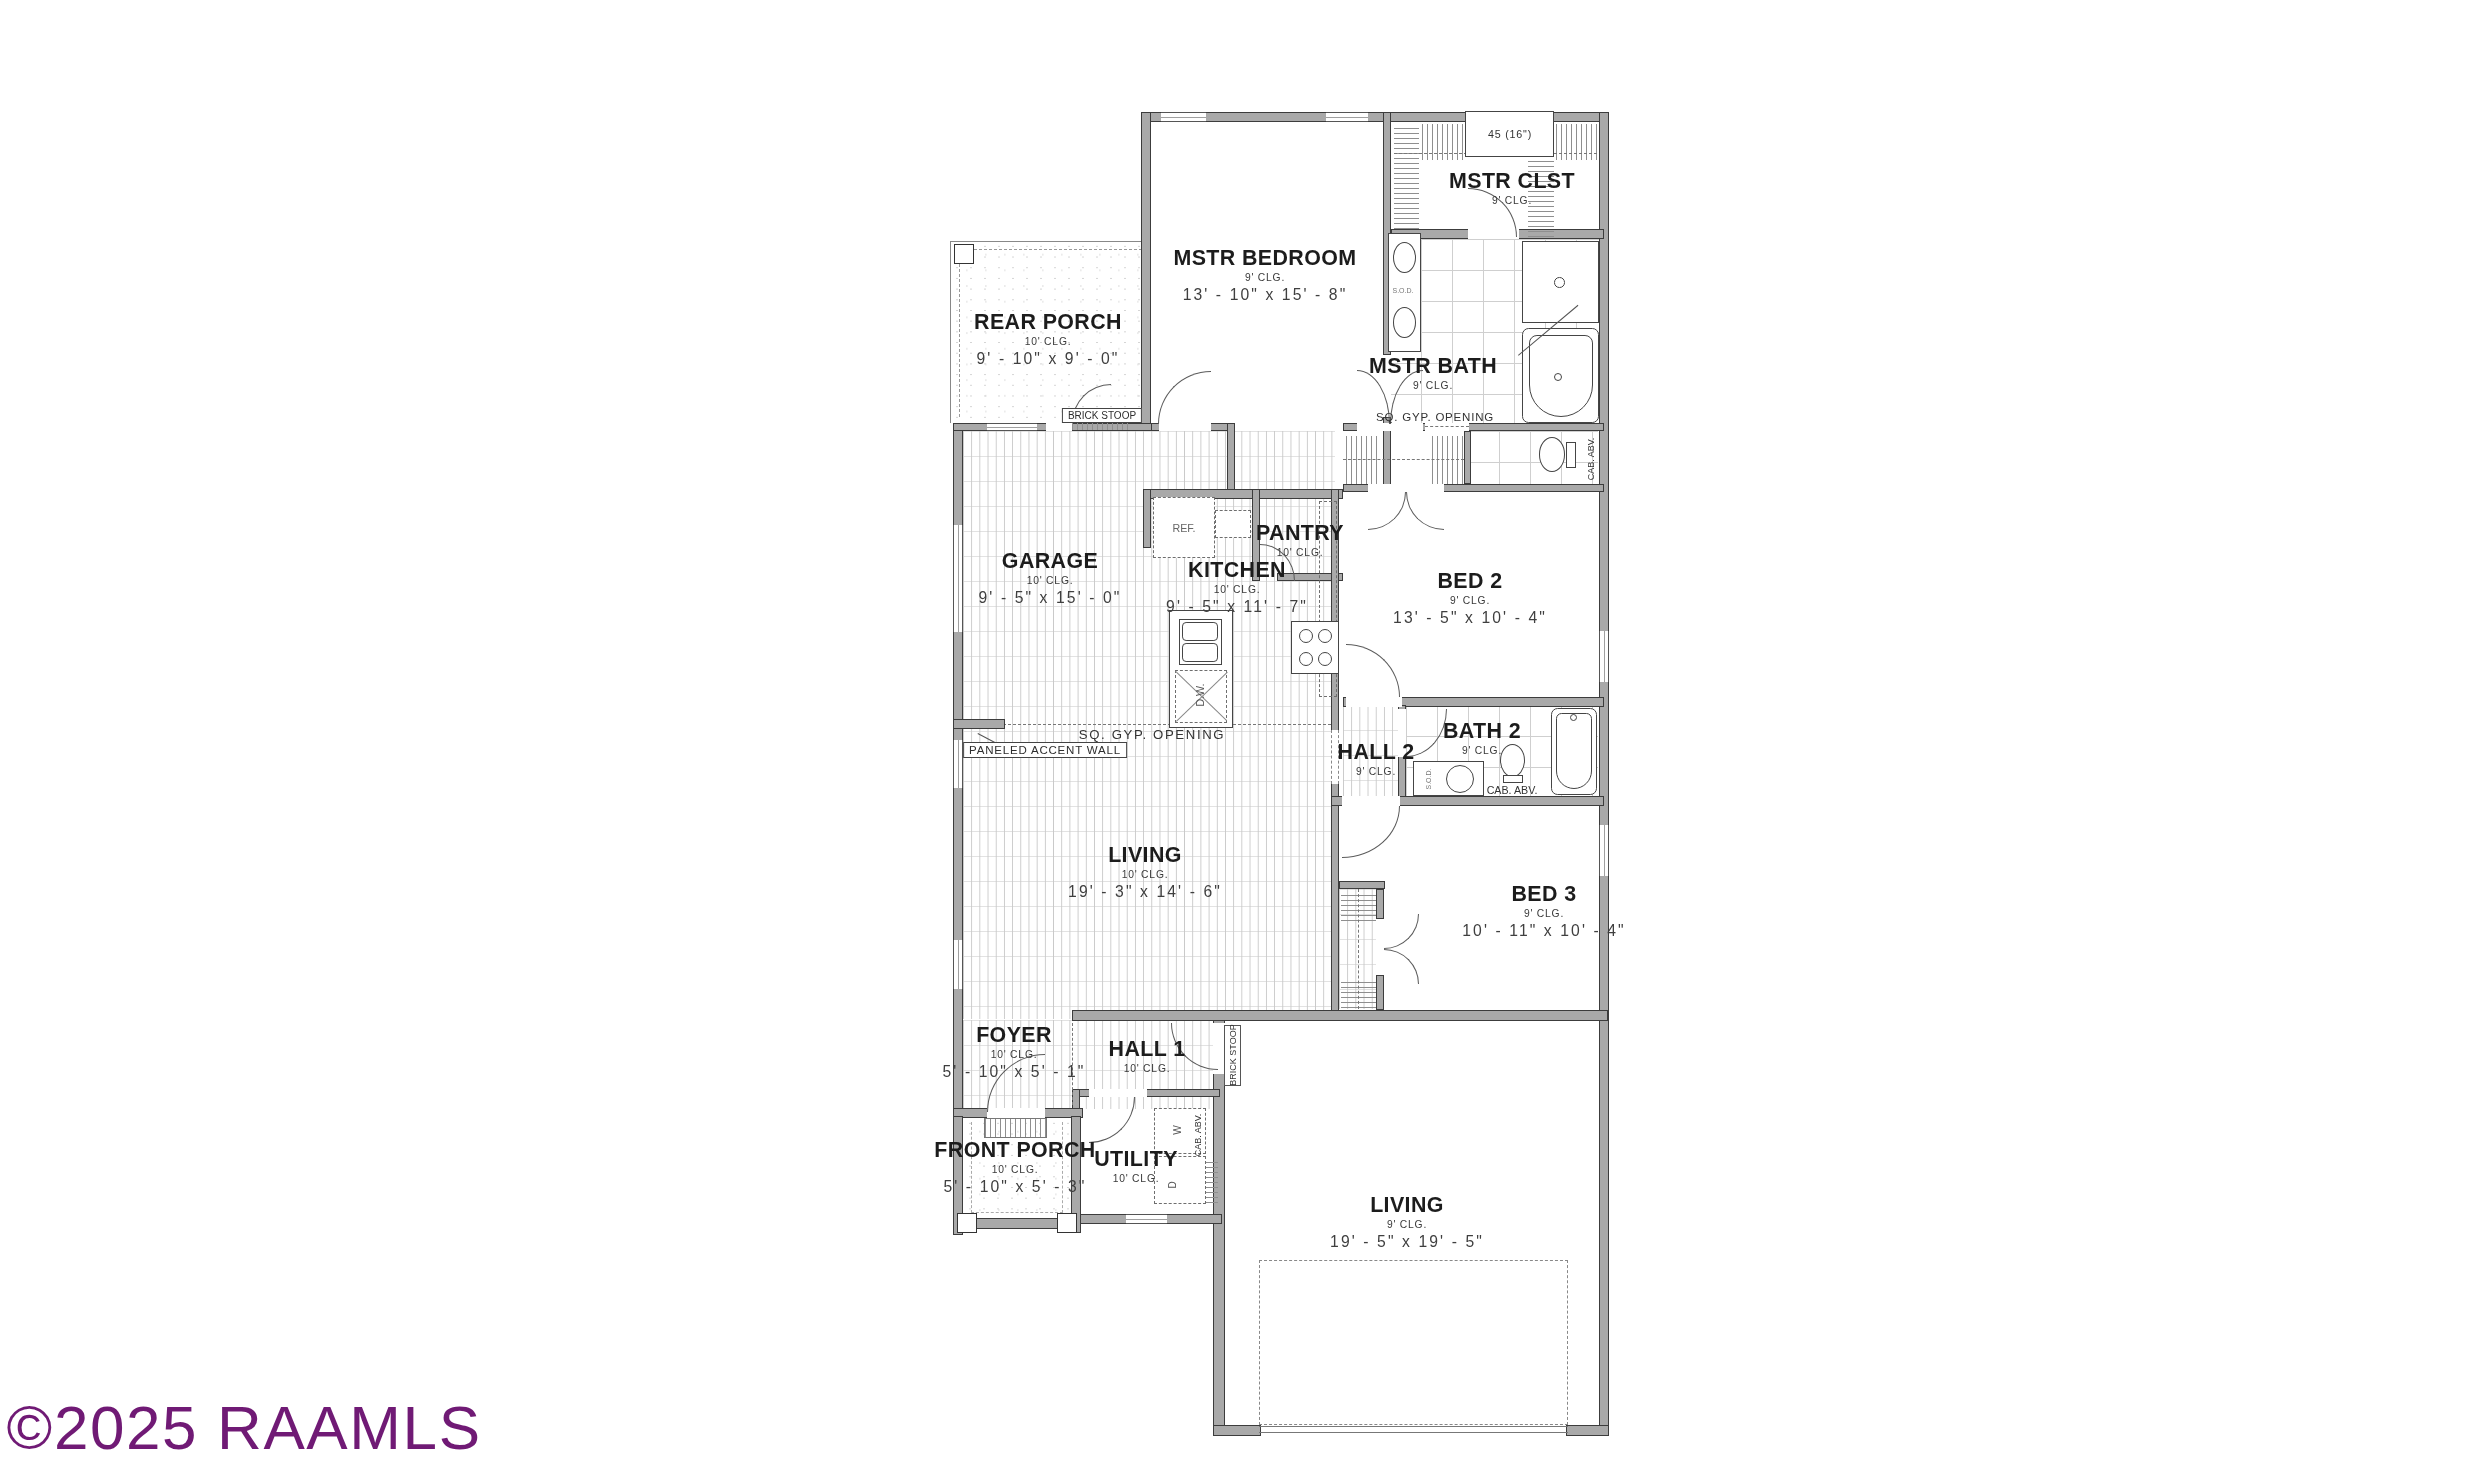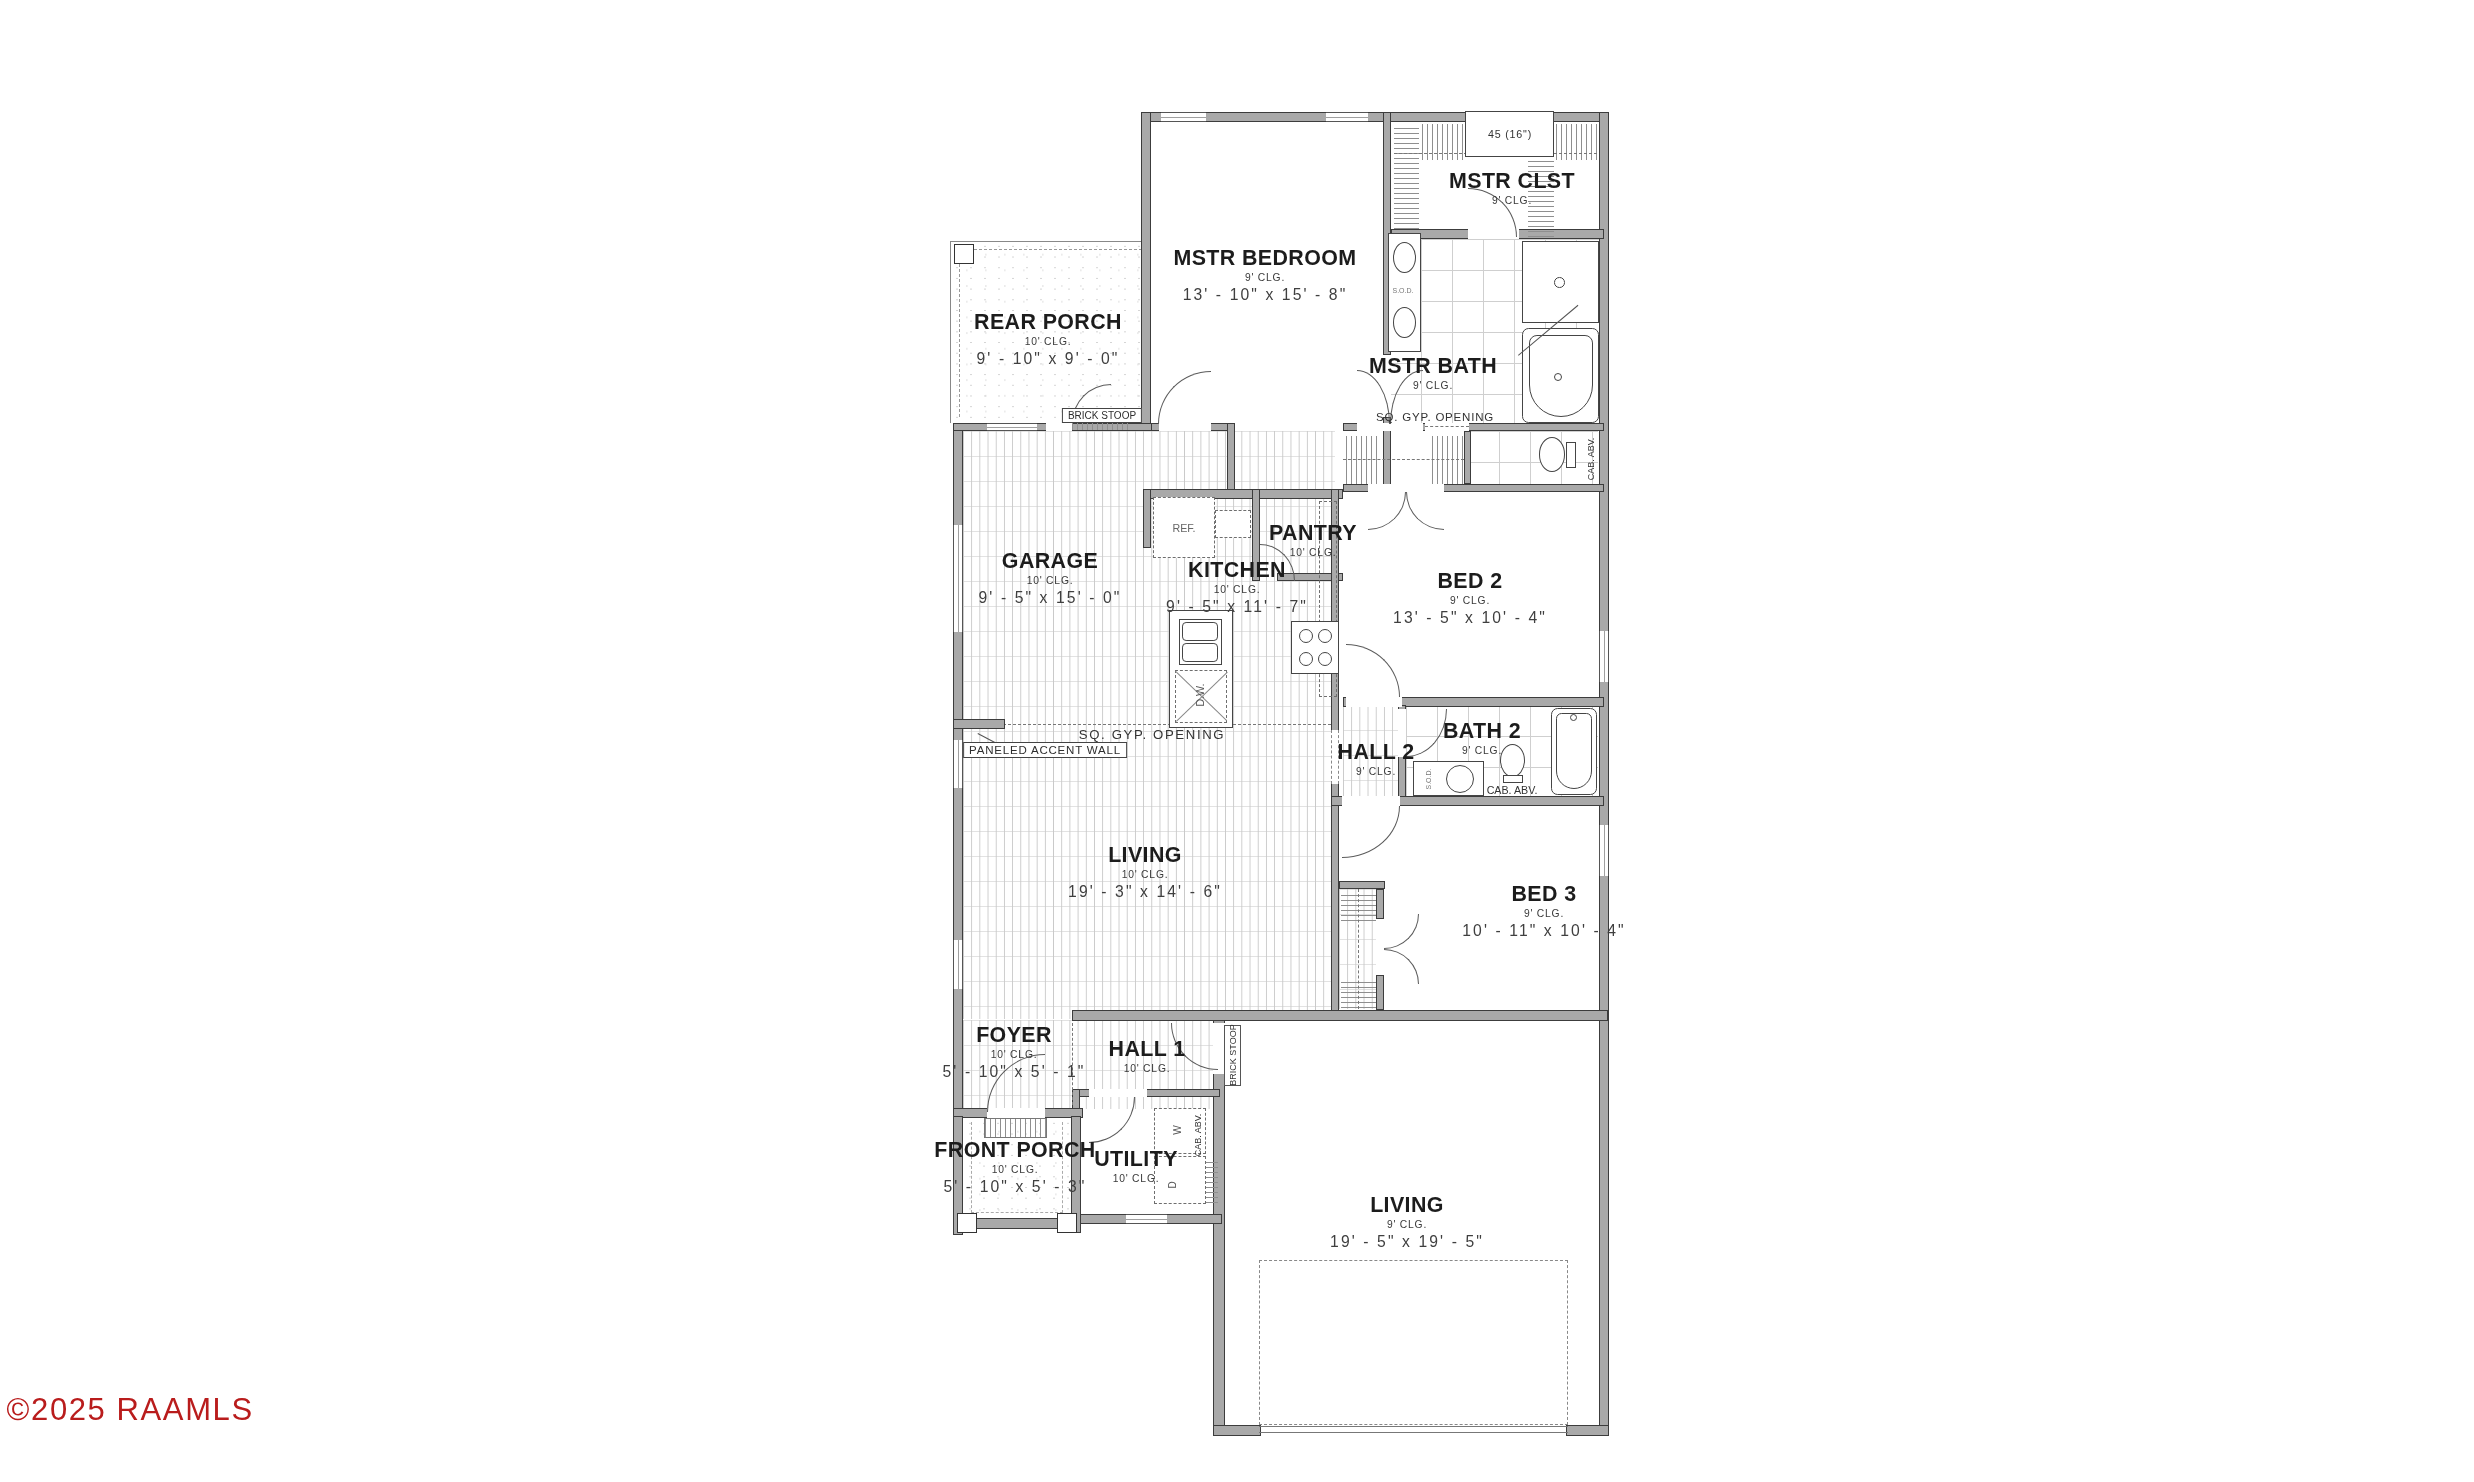--- a/index.html
+++ b/index.html
@@ -30,21 +30,21 @@
   .h-br{border-top-width:1.2px;border-left-width:1.2px;border-radius:100% 0 0 0;}
   .rlabel{position:absolute;transform:translateX(-50%);text-align:center;line-height:1.2;white-space:nowrap;z-index:30;}
   .rname{font-weight:bold;font-size:21.4px;color:#1c1c1c;letter-spacing:0.4px;}
   .rclg{font-size:10.3px;color:#3a3a3a;letter-spacing:0.8px;margin-top:0.8px;}
   .rdim{font-size:15.7px;color:#3f3f3f;letter-spacing:2.1px;margin-top:1.6px;}
   .note{position:absolute;transform:translate(-50%,-50%);white-space:nowrap;color:#333;z-index:30;}
   .boxnote{position:absolute;transform:translateX(-50%);white-space:nowrap;background:#fff;border:0.8px solid #444;
            color:#2e2e2e;padding:0.8px 5px;z-index:30;}
   .vtext{transform:translate(-50%,-50%) rotate(-90deg);}
   .burner{position:absolute;width:14px;height:14px;border:1.2px solid #444;border-radius:50%;box-sizing:border-box;}
-  .watermark{position:absolute;font-size:31px;color:#b91c1c;letter-spacing:1.6px;font-weight:400;z-index:40;}
+  .watermark{position:absolute;font-size:62px;color:#701a75;letter-spacing:1.6px;font-weight:400;z-index:40;}
 </style>
 </head>
 <body>
 
 <div id="canvas">
 
   <div class="wood" style="left:963px;top:431px;width:372px;height:588px;"></div>
   <div class="wood" style="left:963px;top:1020px;width:250px;height:89px;"></div>
   <div class="wood" style="left:1343px;top:705px;width:55px;height:91px;"></div>
   <div class="wood" style="left:1339px;top:889px;width:37px;height:120px;"></div>
@@ -233,21 +233,21 @@
   <div class="rlabel" style="left:1050px;top:549px;">
     <div class="rname">GARAGE</div>
     <div class="rclg">10' CLG.</div>
     <div class="rdim">9' - 5" x 15' - 0"</div>
   </div>
   <div class="rlabel" style="left:1237px;top:558px;">
     <div class="rname">KITCHEN</div>
     <div class="rclg">10' CLG.</div>
     <div class="rdim">9' - 5" x 11' - 7"</div>
   </div>
-  <div class="rlabel" style="left:1300px;top:521px;margin-left:13px;">
+  <div class="rlabel" style="left:1300px;top:521px;">
     <div class="rname">PANTRY</div>
     <div class="rclg">10' CLG.</div>
   </div>
   <div class="rlabel" style="left:1470px;top:569px;">
     <div class="rname">BED 2</div>
     <div class="rclg">9' CLG.</div>
     <div class="rdim">13' - 5" x 10' - 4"</div>
   </div>
   <div class="rlabel" style="left:1376px;top:740px;">
     <div class="rname">HALL 2</div>

